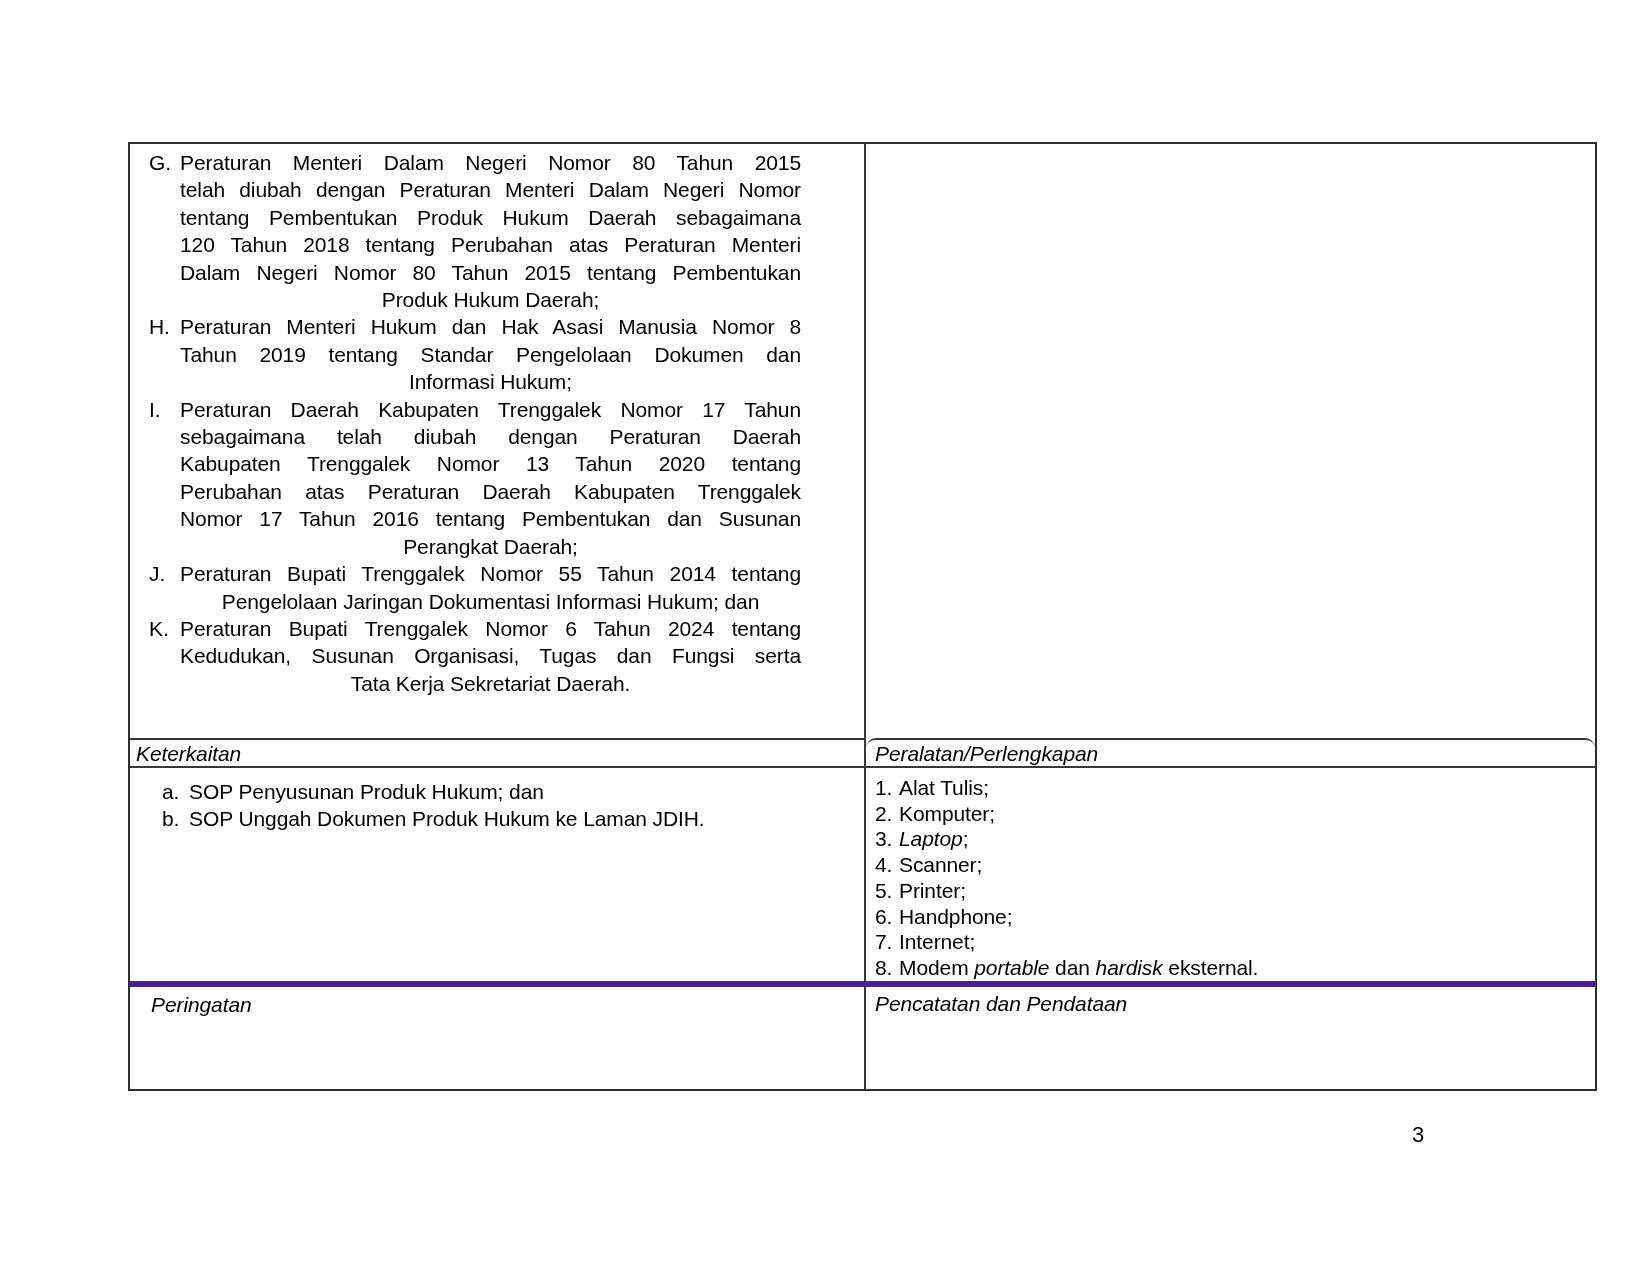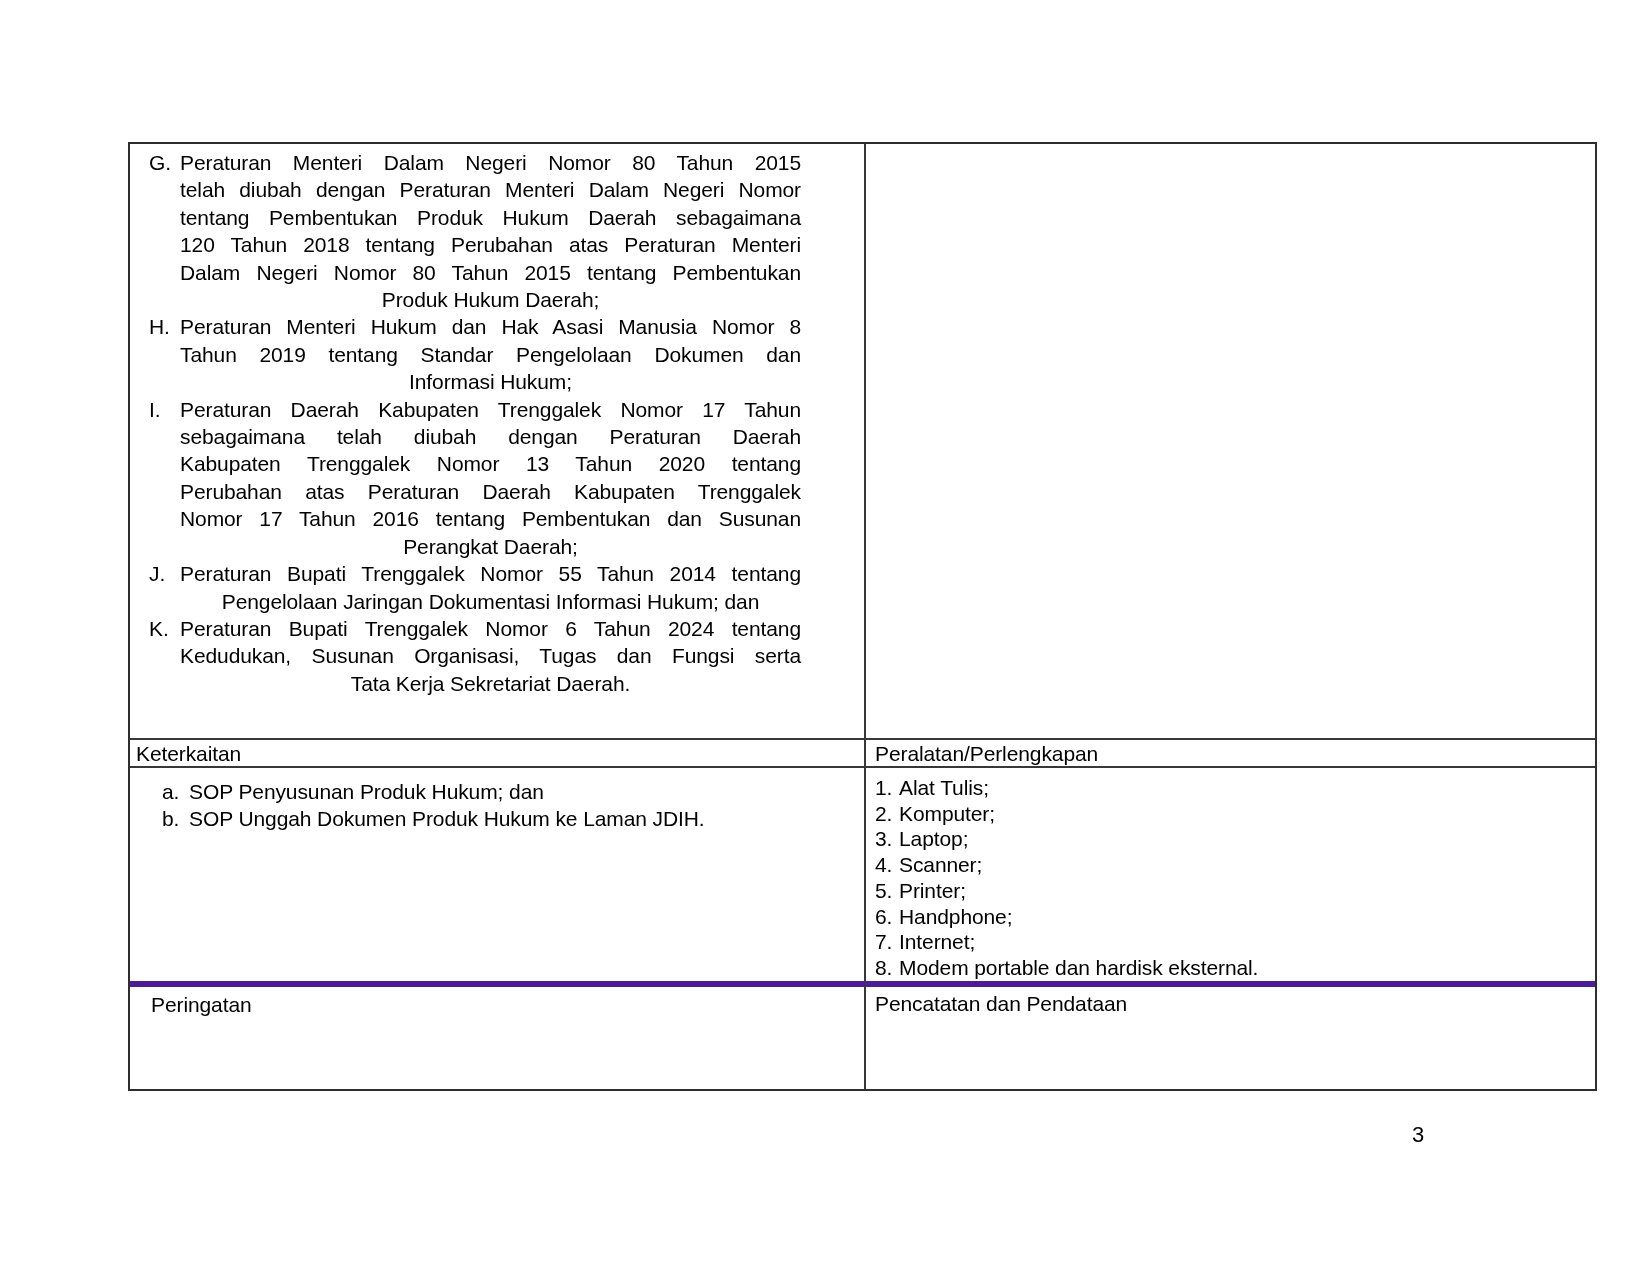--- a/index.html
+++ b/index.html
@@ -21,36 +21,36 @@
   .row4{border-top:6px solid #4c1d95;}
 
   
   .legal-cell{padding:5px 63px 0 19px;line-height:27.4px;}
   .legal-item{position:relative;padding-left:31px;}
   .legal-item .mk{position:absolute;left:0;top:0;}
   .jline{text-align:justify;text-align-last:justify;}
   .lline{text-align:center;}
 
   
-  .hdr{line-height:24px;}
+  .hdr{line-height:24px;font-style:italic;}
   .hdr-keterkaitan{padding:2px 0 0 6px;}
-  .hdr-peralatan{padding:2px 0 0 9px;}
+  .hdr-peralatan{padding:2px 0 0 9px;border-radius:10px;}
   .hdr-peringatan{padding:6px 0 0 21px;}
   .hdr-pencatatan{padding:5px 4px 0 9px;}
 
   
   .related-cell{padding:10px 20px 0 32px;line-height:27px;}
   .rel-item{position:relative;padding-left:27px;}
   .rel-item .mk{position:absolute;left:0;top:0;}
 
   
   .equip-cell{padding:7px 12px 0 9px;line-height:25.7px;}
   .eq-item{position:relative;padding-left:24px;}
   .eq-item .num{position:absolute;left:0;top:0;}
-  .it{text-align:center;}
+  .it{font-style:italic;text-align:center;}
 
   .page-number{
     position:absolute;left:1398px;top:1121px;width:40px;
     font-size:22px;line-height:27px;text-align:center;
   }
 </style>
 </head>
 <body>
 
 <div class="page">

